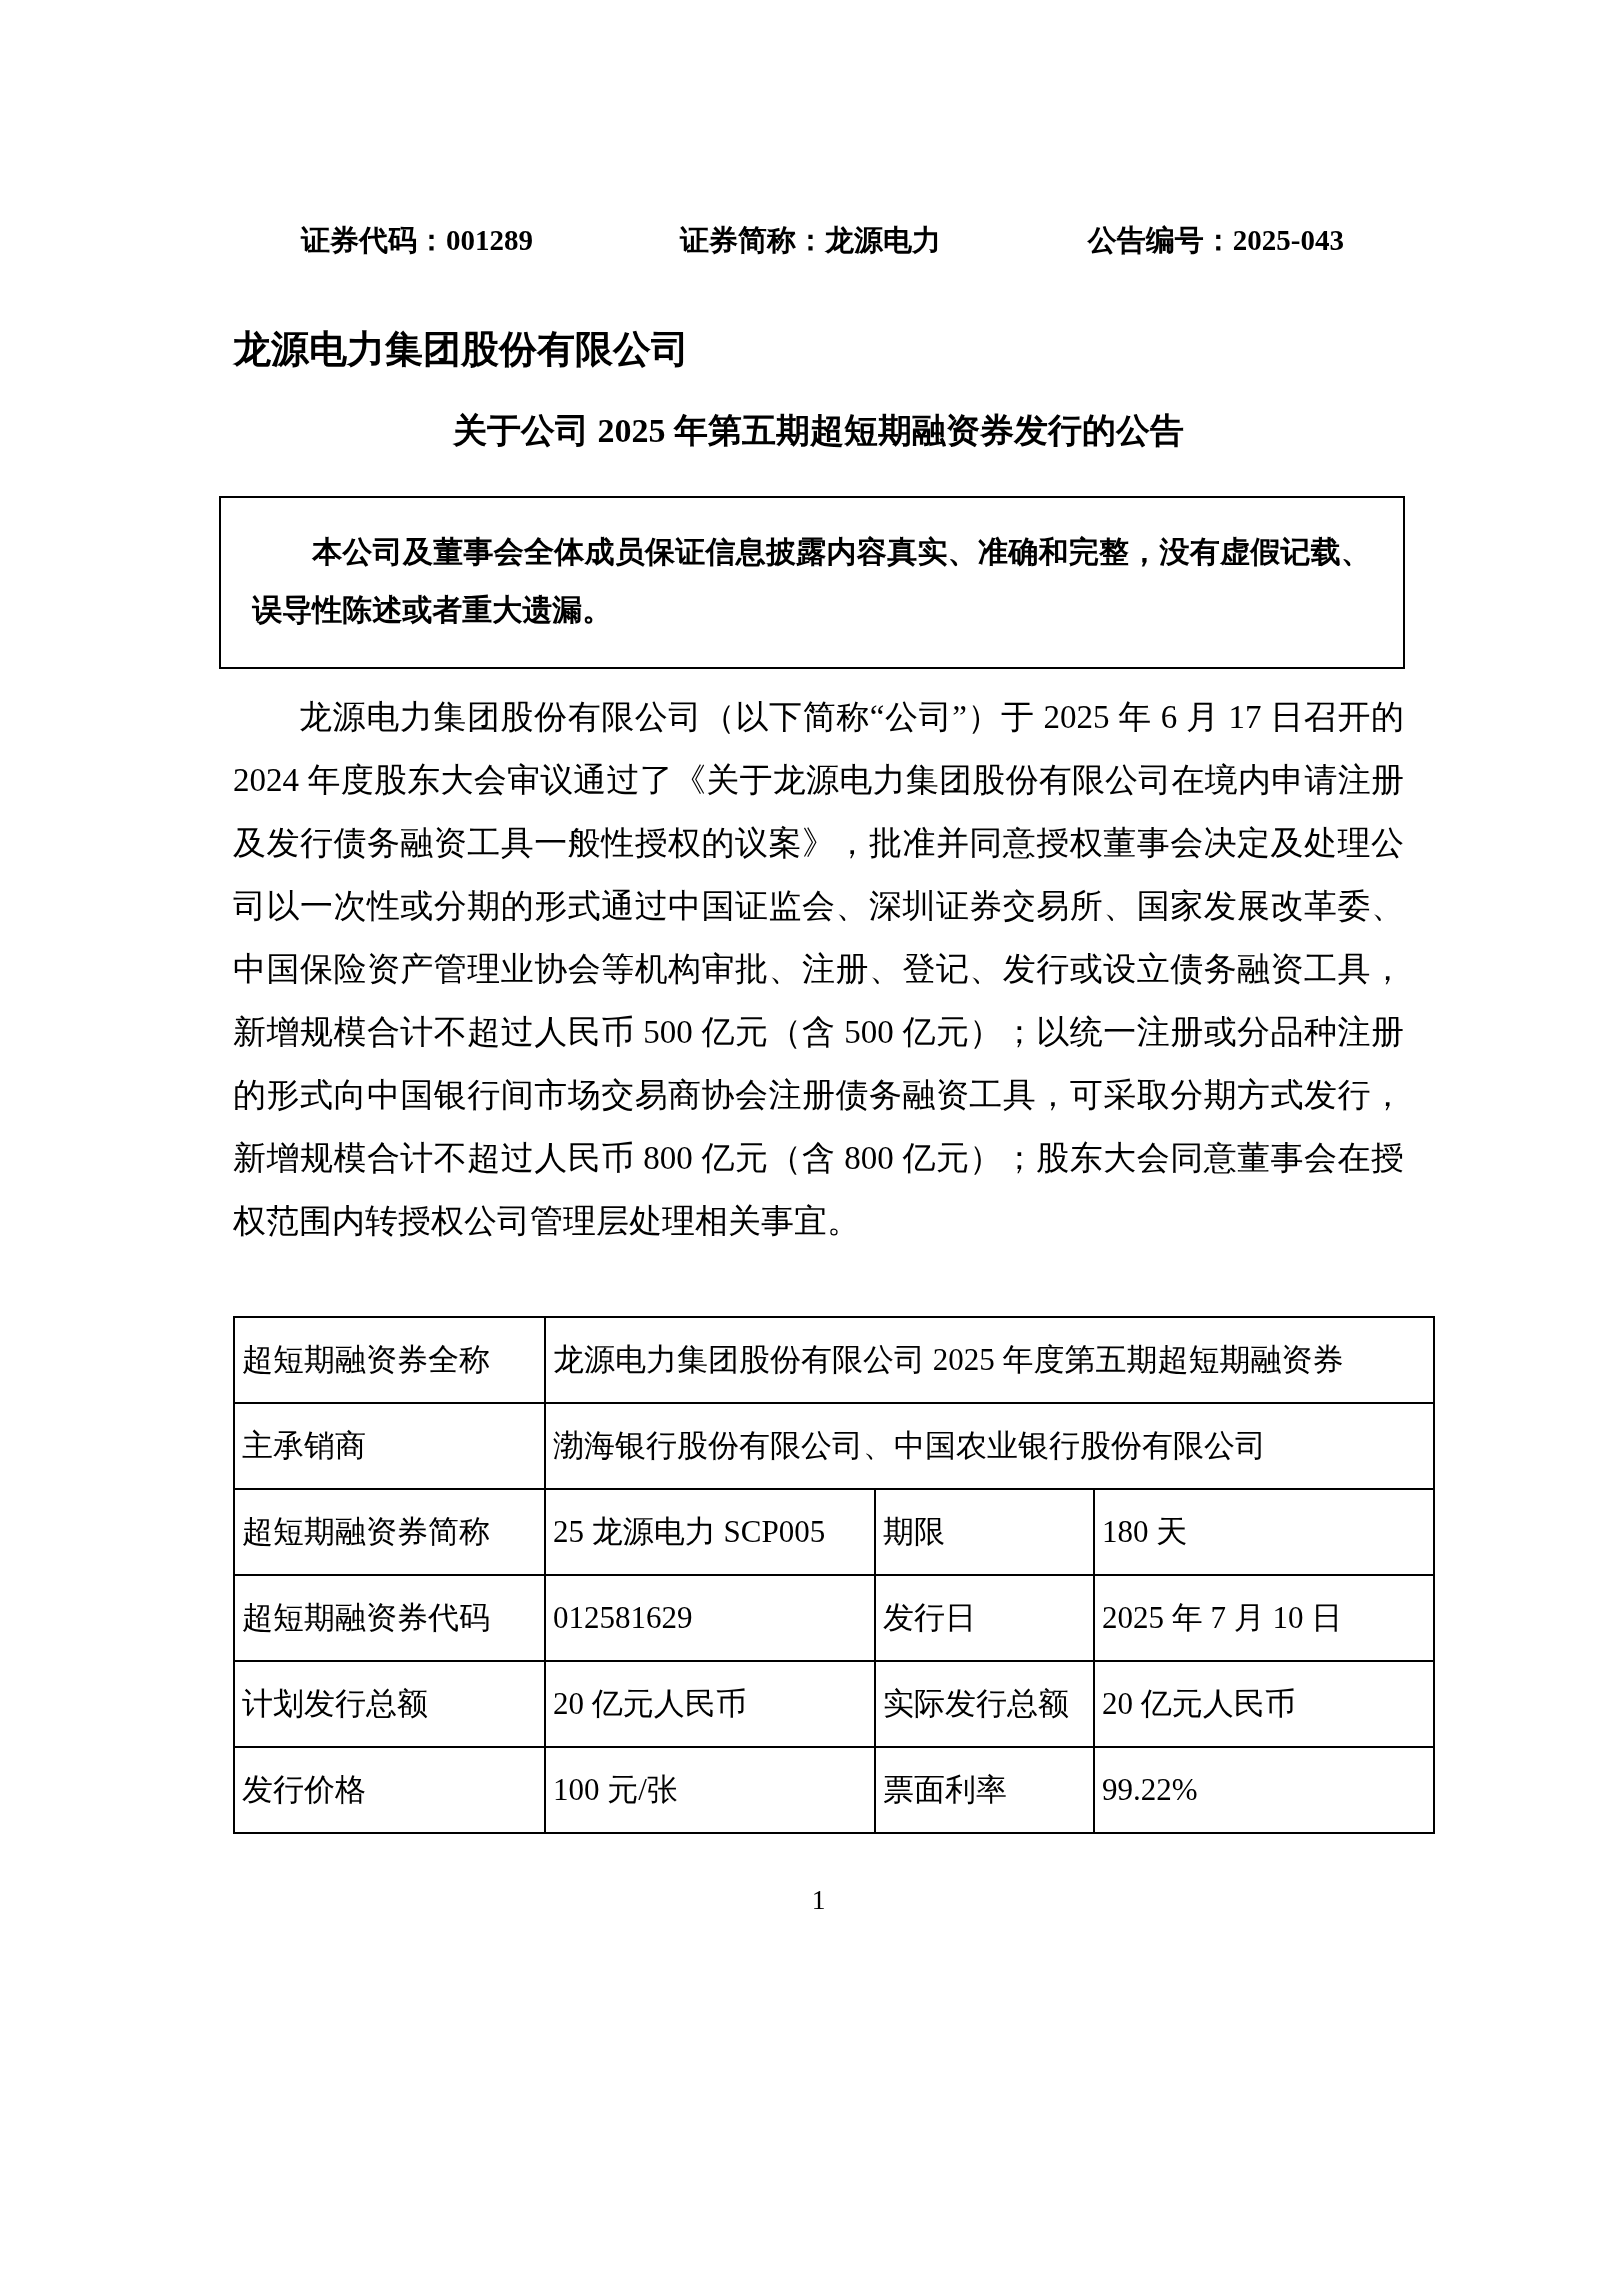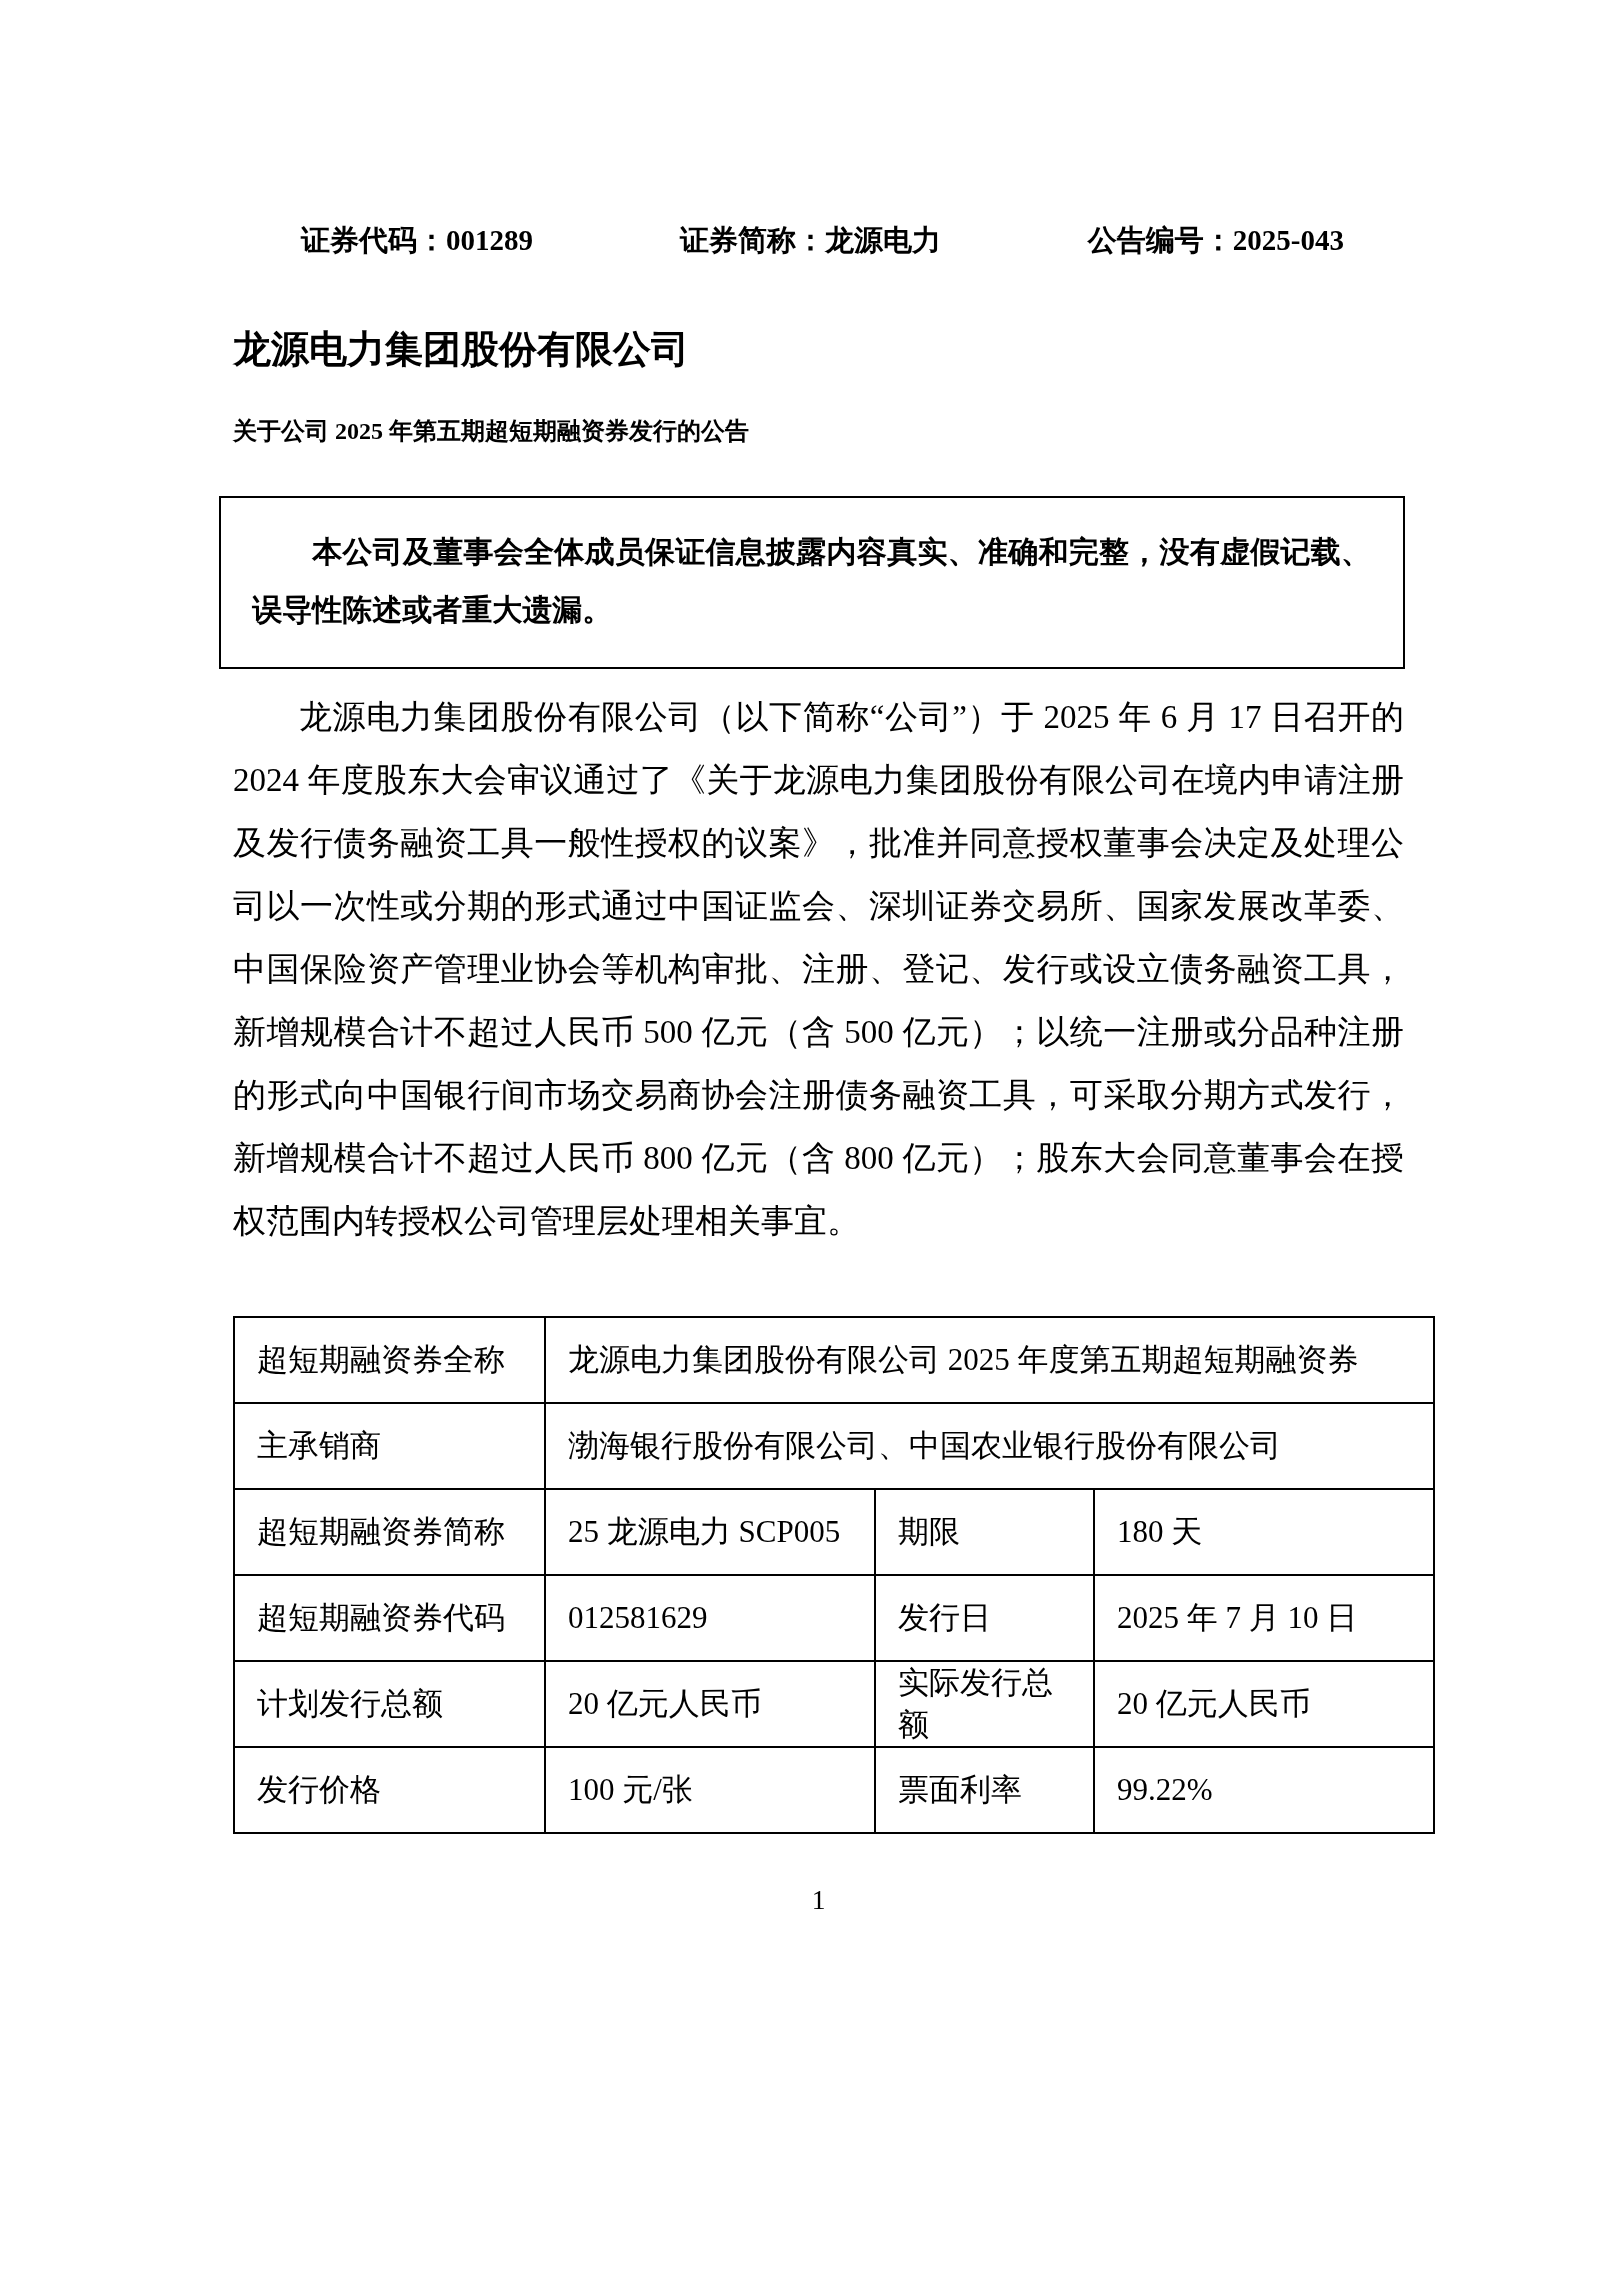--- a/index.html
+++ b/index.html
@@ -32,23 +32,23 @@
   }
   .title1 {
     margin: 64px 0 0 0;
     font-size: 38px;
     font-weight: bold;
     text-align: left;
     line-height: 50px;
   }
   .title2 {
     margin: 32px 0 0 0;
-    font-size: 24px;
+    font-size: 34px;
     font-weight: bold;
-    text-align: left;
+    text-align: center;
     line-height: 50px;
   }
   .disclaimer {
     box-sizing: border-box;
     margin: 40px 0 0 -14.4px;
     width: 1186px;
     border: 2.6px solid #000000;
     padding: 17px 23.6px 19.6px 23.6px;
   }
   .disclaimer-text {
@@ -74,21 +74,21 @@
     width: 1200px;
     border-collapse: collapse;
     table-layout: fixed;
     border: 2.6px solid #000000;
     font-size: 31px;
   }
   .issue-table td {
     box-sizing: border-box;
     border: 2px solid #000000;
     height: 86px;
-    padding: 0 22px;
+    padding: 0 7px;
     vertical-align: middle;
     overflow: hidden;
   }
   col.c1 { width: 311px; }
   col.c2 { width: 330px; }
   col.c3 { width: 219px; }
   col.c4 { width: 340px; }
   .page-number {
     margin-top: 46px;
     text-align: center;

